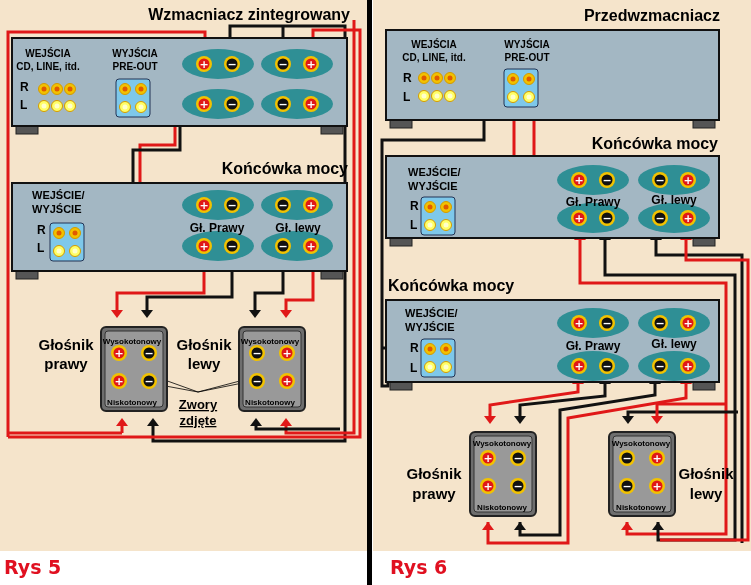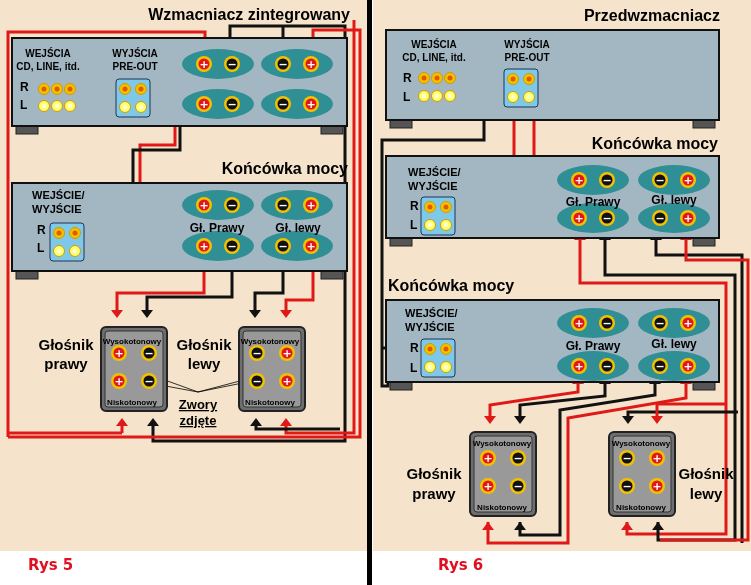--- a/index.html
+++ b/index.html
@@ -1,33 +1,33 @@
 <!DOCTYPE html>
 <html><head>
 <meta charset="utf-8">
 <style>
   html,body{margin:0;padding:0;background:#fff;}
   body{width:751px;height:585px;position:relative;overflow:hidden;font-family:"Liberation Sans",sans-serif;}
   .panel{position:absolute;top:0;height:551px;background:#f5e4cb;}
   #p5{left:0;width:367px;}
   #p6{left:373px;width:378px;}
   .divider{position:absolute;left:367px;top:0;width:5px;height:585px;background:#000;}
-  .caption{position:absolute;top:556px;font-weight:bold;color:#e01020;font-size:15px;font-family:"DejaVu Sans",sans-serif;margin-left:24px;}
+  .caption{position:absolute;top:556px;font-weight:bold;color:#e01020;font-size:19px;font-family:"DejaVu Sans",sans-serif;}
   svg{position:absolute;left:0;top:0;}
   .lbl{font-family:"Liberation Sans",sans-serif;font-weight:bold;}
 </style>
 </head>
 <body>
 
 <div class="panel" id="p5"></div>
 <div class="panel" id="p6"></div>
 <div class="divider"></div>
 
 <div class="caption" style="left:4px">Rys 5</div>
-<div class="caption" style="left:414px">Rys 6</div>
+<div class="caption" style="left:390px">Rys 6</div>
 
 <svg id="dia" width="751" height="585" xmlns="http://www.w3.org/2000/svg">
   <g id="wires">
       <line x1="198" y1="392" x2="117" y2="377" stroke="#000" stroke-width="0.8"></line>
       <line x1="198" y1="392" x2="148" y2="374" stroke="#000" stroke-width="0.8"></line>
       <line x1="198" y1="392" x2="255" y2="377" stroke="#000" stroke-width="0.8"></line>
       <line x1="198" y1="392" x2="287" y2="374" stroke="#000" stroke-width="0.8"></line>
       <polyline points="8,437 8,32 205,32 205,44" fill="none" stroke="#e01818" stroke-width="3" stroke-linejoin="miter"></polyline>
       <polygon points="199,38 211,38 205,46" fill="#e01818"></polygon>
       <polyline points="230,44 230,26 345,26 345,441 153,441 153,422" fill="none" stroke="#111111" stroke-width="3" stroke-linejoin="miter"></polyline>

